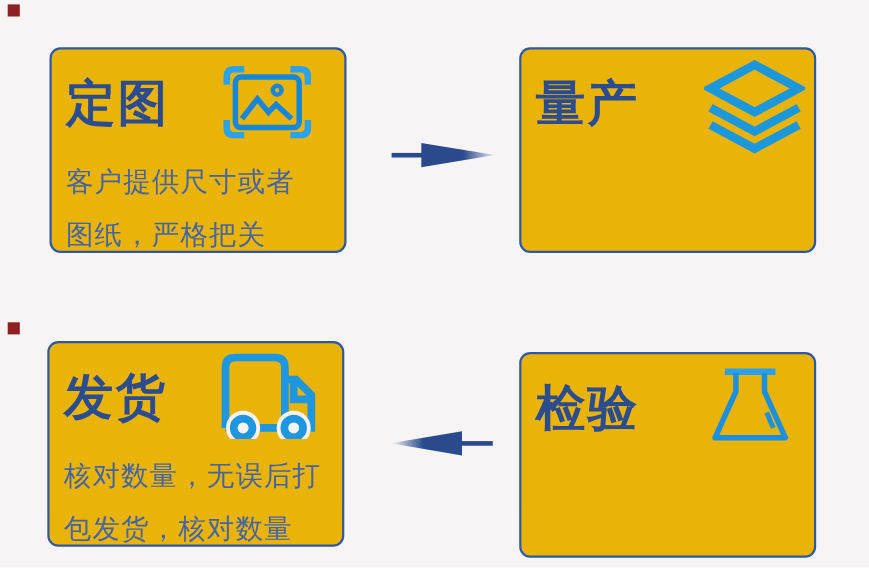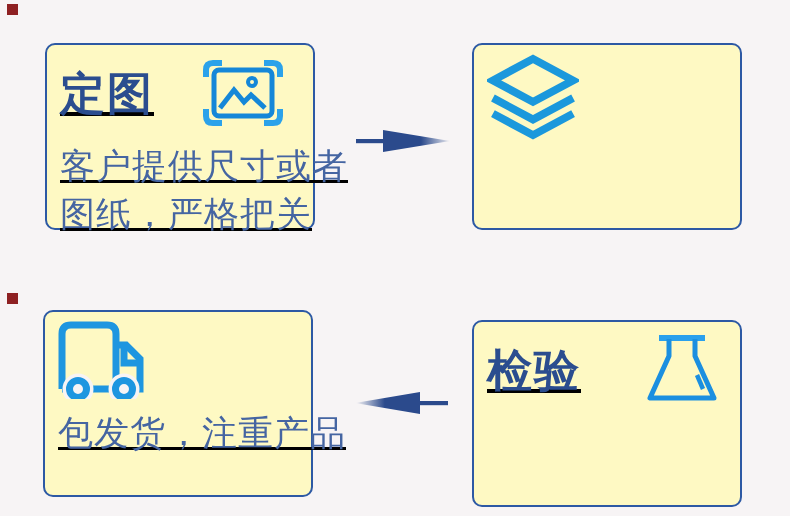--- a/index.html
+++ b/index.html
@@ -14,23 +14,22 @@
     background: #f7f4f5;
     overflow: hidden;
   }
   .step-card {
     position: absolute;
     width: 270px;
     height: 187px;
     box-sizing: border-box;
     border: 2px solid #2d59a4;
     border-radius: 10px;
-    background: #fef9c3;
+    background: #eab308;
     padding: 6px 8px 0 13px;
-    text-decoration: underline;
   }
   .card-1 { left: 45px;  top: 43px;  }
   .card-2 { left: 472px; top: 43px;  }
   .card-3 { left: 43px;  top: 310px; }
   .card-4 { left: 472px; top: 320px; }
 
   .card-header {
     display: flex;
     align-items: center;
     justify-content: space-between;
@@ -44,21 +43,21 @@
     letter-spacing: 2px;
     white-space: nowrap;
     line-height: 1;
   }
   .card-icon { flex: 0 0 auto; display: block; }
   .icon-m-r22 { margin-right: 22px; }
   .icon-m-r14 { margin-right: 14px; }
 
   .card-desc {
     margin-top: 7px;
-    font-size: 35px;
+    font-size: 25px;
     color: #4565a2;
     letter-spacing: 1px;
     line-height: 48px;
     white-space: nowrap;
   }
 
   .flow-arrow { position: absolute; }
   .arrow-top    { left: 350px; top: 128px; }
   .arrow-bottom { left: 348px; top: 390px; }
 
@@ -97,47 +96,50 @@
       </svg>
     </div>
     <div class="card-desc">
       <div>客户提供尺寸或者</div>
       <div>图纸，严格把关</div>
     </div>
   </div>
 
   <div class="step-card card-2">
     <div class="card-header">
+      <div class="card-title">量产</div>
       <svg class="card-icon" width="92" height="86" viewBox="0 0 92 88" style="margin-top:8px;">
         <g fill="none" stroke="#1b98dc" stroke-width="8">
           <polygon points="46,5 87,27 46,49 5,27"></polygon>
           <polyline points="5,45 46,67 87,45"></polyline>
           <polyline points="5,61 46,83 87,61"></polyline>
         </g>
       </svg>
     </div>
   </div>
 
   <div class="step-card card-3">
     <div class="card-header">
+      <div class="card-title">发货</div>
       <svg class="card-icon icon-m-r14" width="88" height="78" viewBox="0 0 88 78">
         <g fill="none" stroke="#1e96e0" stroke-width="7">
           <path d="M4 68 V13 Q4 4 13 4 H49 Q58 4 58 13 V68"></path>
           <path d="M4 68 H58"></path>
           <path d="M58 24 H68 L82 38 V68 H58"></path>
           <path d="M66 26 V42 H82"></path>
         </g>
         <circle cx="20" cy="68" r="9" fill="#f7f4f5" stroke="#f7f4f5" stroke-width="13"></circle>
         <circle cx="20" cy="68" r="8.5" fill="#f7f4f5" stroke="#1e96e0" stroke-width="7"></circle>
         <circle cx="66" cy="68" r="9" fill="#f7f4f5" stroke="#f7f4f5" stroke-width="13"></circle>
         <circle cx="66" cy="68" r="8.5" fill="#f7f4f5" stroke="#1e96e0" stroke-width="7"></circle>
       </svg>
     </div>
     <div class="card-desc">
-      <div>包发货，注重产品</div>
+      <div>核对数量，无误后打</div>
+      <div>包发货，核对数量</div>
     </div>
   </div>
 
   <div class="step-card card-4">
     <div class="card-header">
       <div class="card-title">检验</div>
       <svg class="card-icon icon-m-r14" width="72" height="72" viewBox="0 0 72 72">
         <line x1="13" y1="4" x2="59" y2="4" stroke="#2aa0ec" stroke-width="6"></line>
         <path d="M23 5 V22 L4 64 H68 L49 22 V5" fill="none" stroke="#1b8fe0" stroke-width="5" stroke-linejoin="round"></path>
         <line x1="51" y1="41" x2="57" y2="55" stroke="#1b8fe0" stroke-width="4.5"></line>

